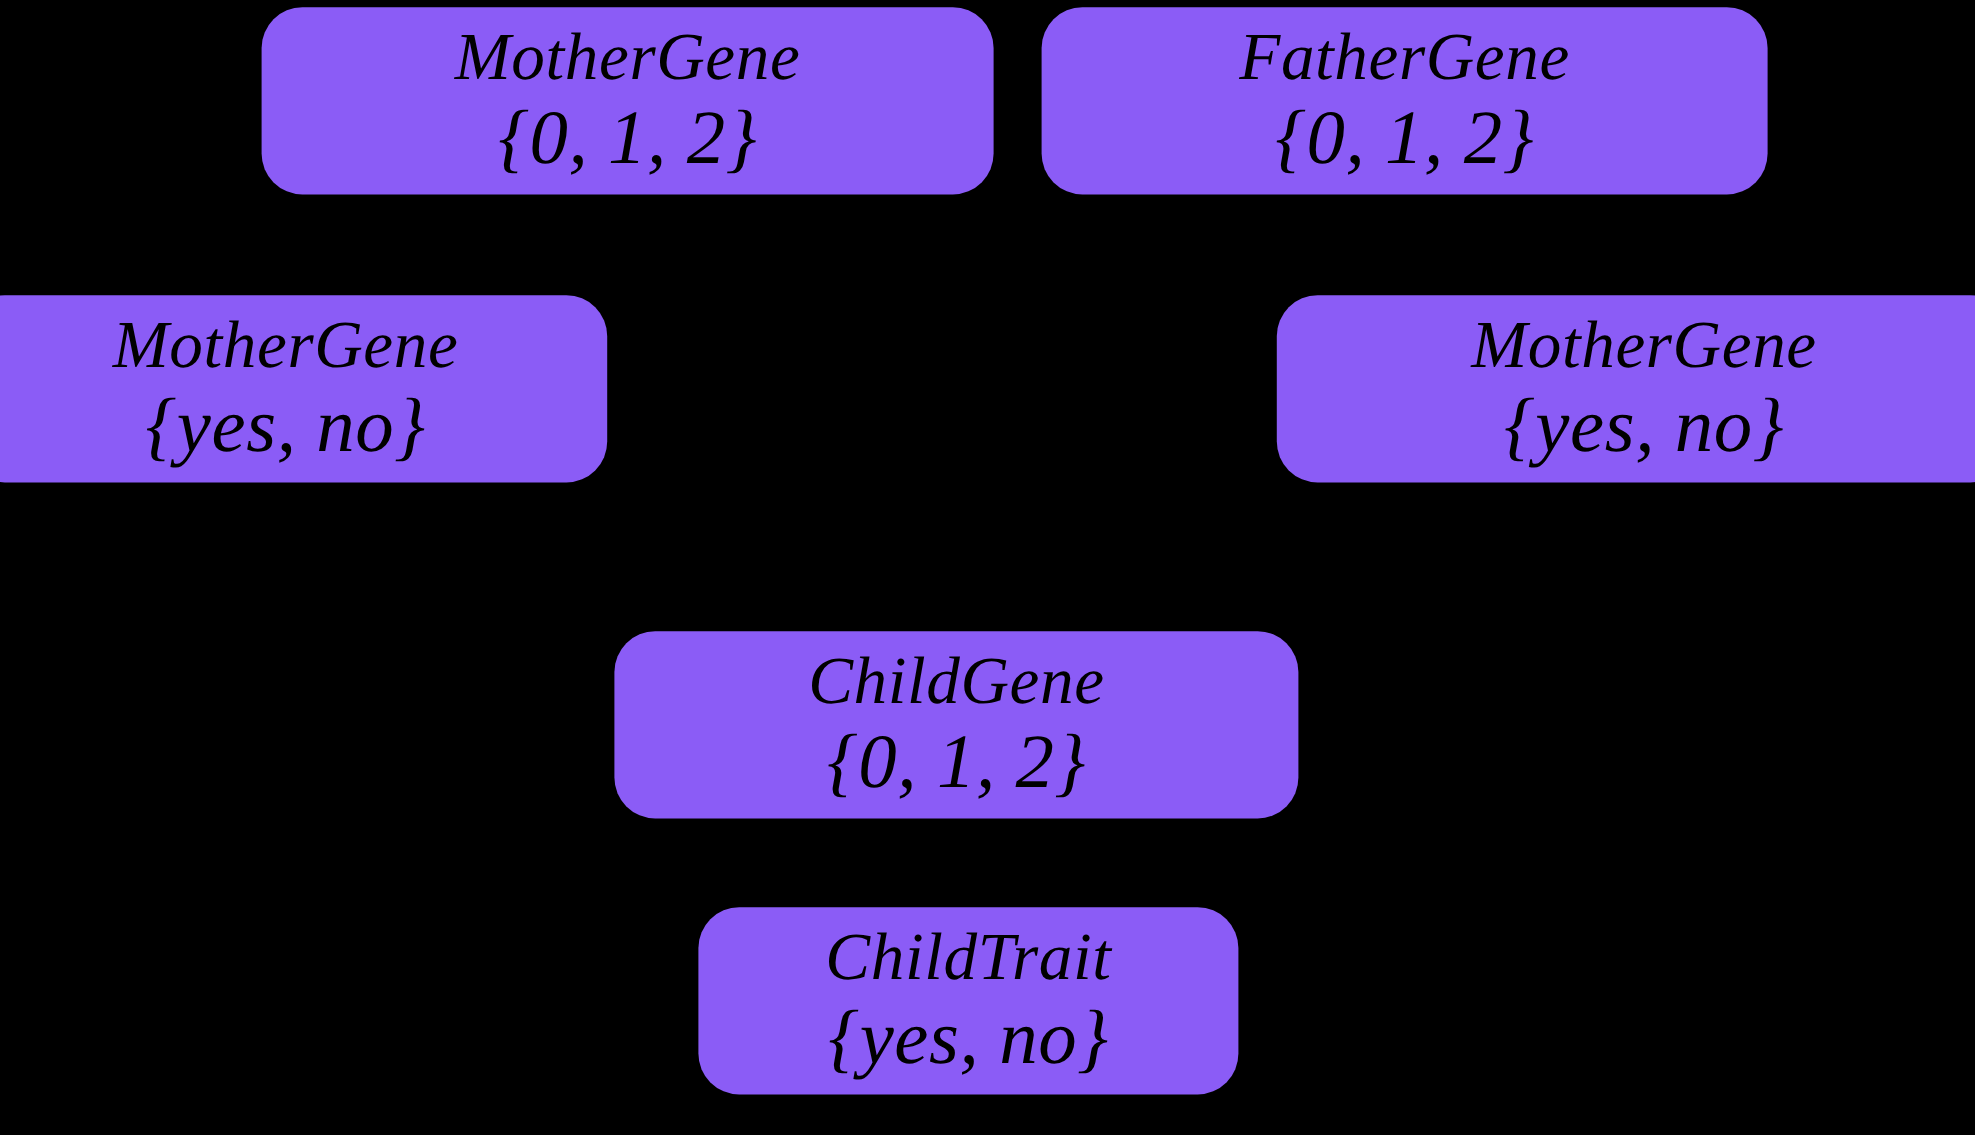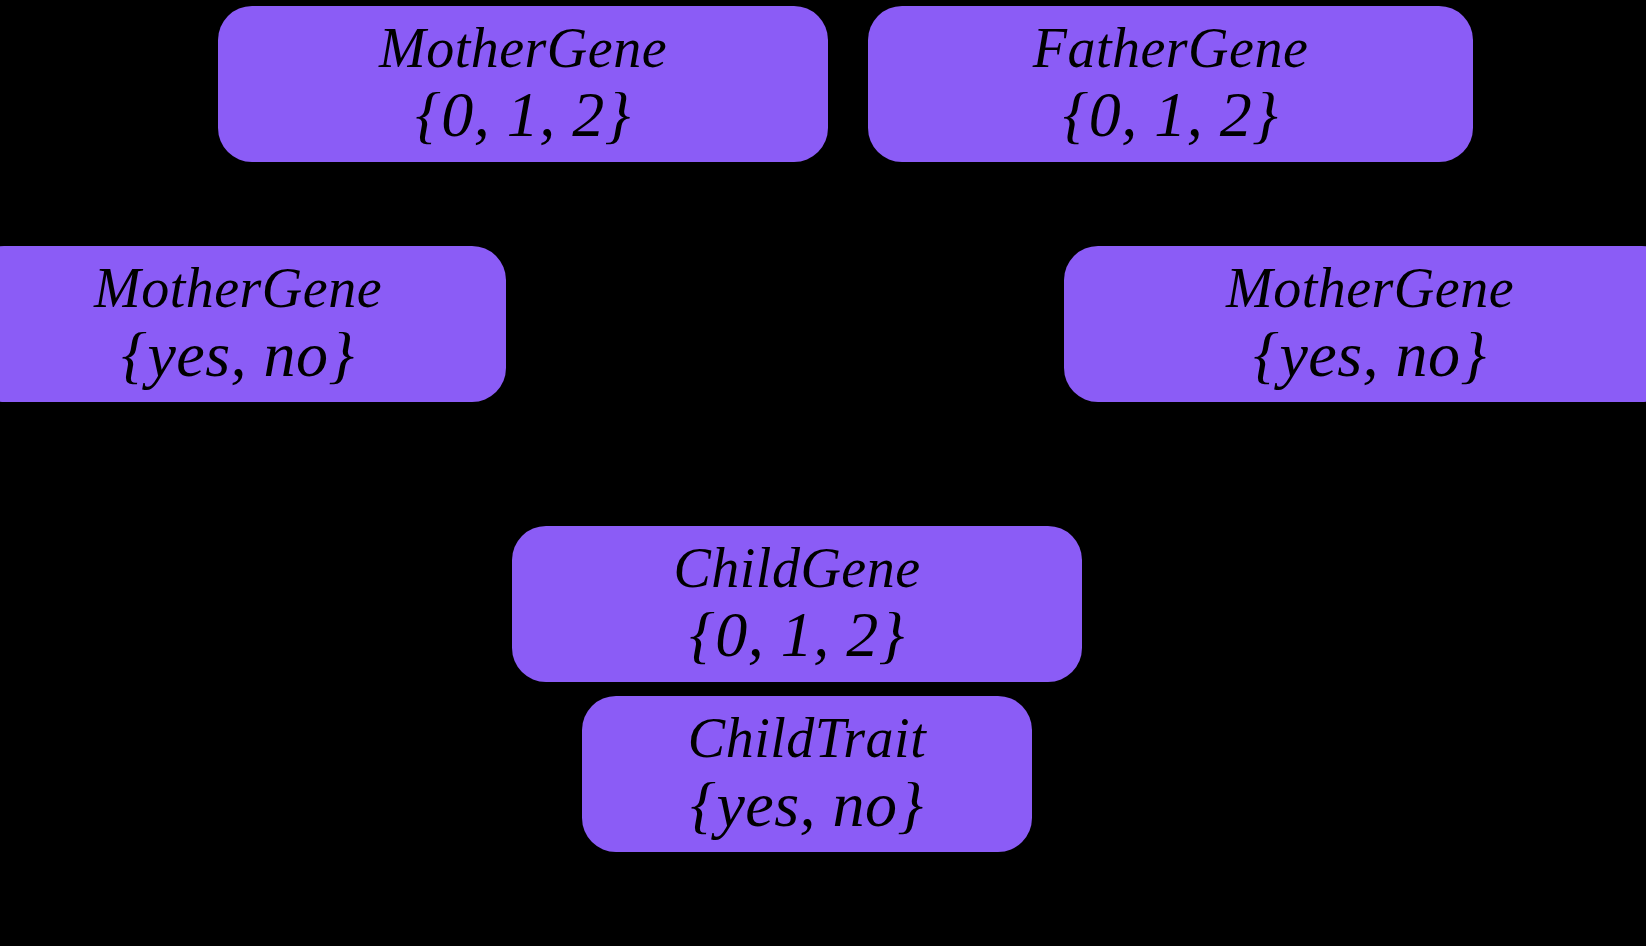--- a/index.html
+++ b/index.html
@@ -41,21 +41,21 @@
     white-space: nowrap;
     margin-top: 2px;
   }
 
   
   #node-mother-gene  { left: 218px;  top: 6px;    width: 610px; height: 156px; }
   #node-father-gene  { left: 868px;  top: 6px;    width: 605px; height: 156px; }
   #node-mother-trait { left: -30px;  top: 246px;  width: 536px; height: 156px; }
   #node-father-trait { left: 1064px; top: 246px;  width: 612px; height: 156px; }
   #node-child-gene   { left: 512px;  top: 486px;  width: 570px; height: 156px; margin-top: 40px; }
-  #node-child-trait  { left: 582px;  top: 696px;  width: 450px; height: 156px; }
+  #node-child-trait  { left: 582px;  top: 756px;  width: 450px; height: 156px; }
 </style>
 </head>
 <body>
 
 <div id="canvas">
 
   <div class="node" id="node-mother-gene">
     <div class="name">MotherGene</div>
     <div class="domain">{0, 1, 2}</div>
   </div>

